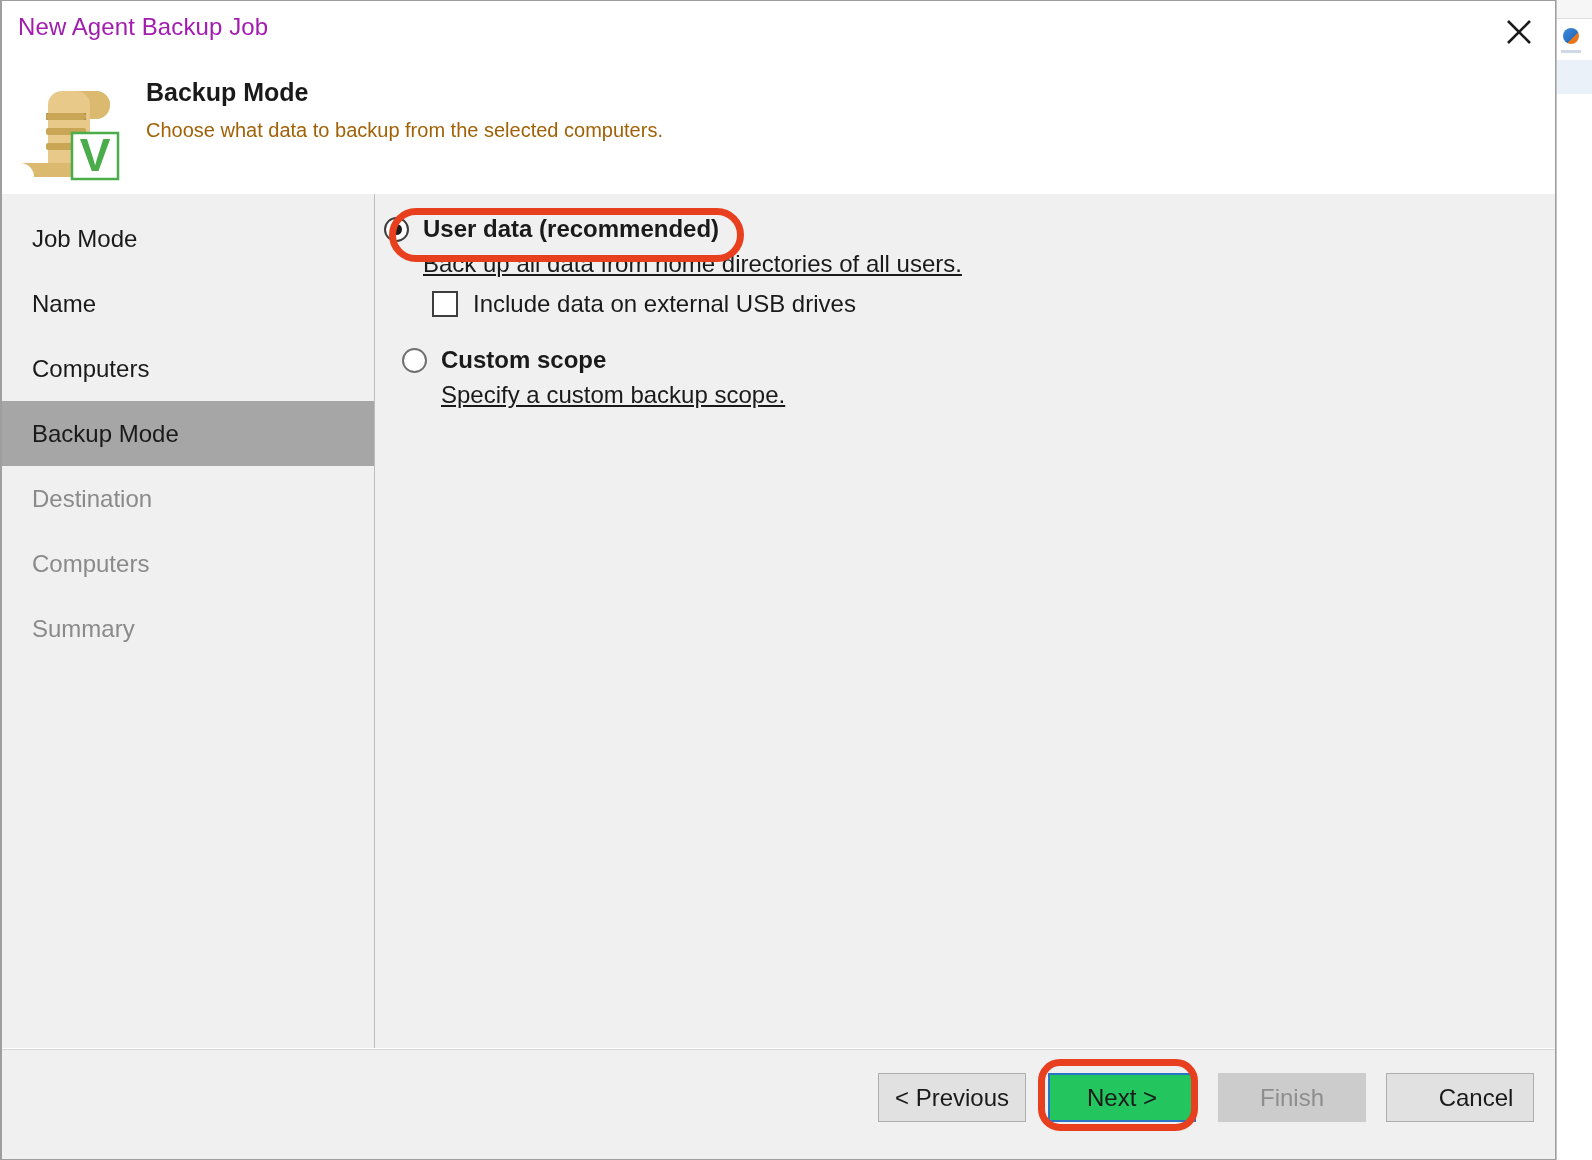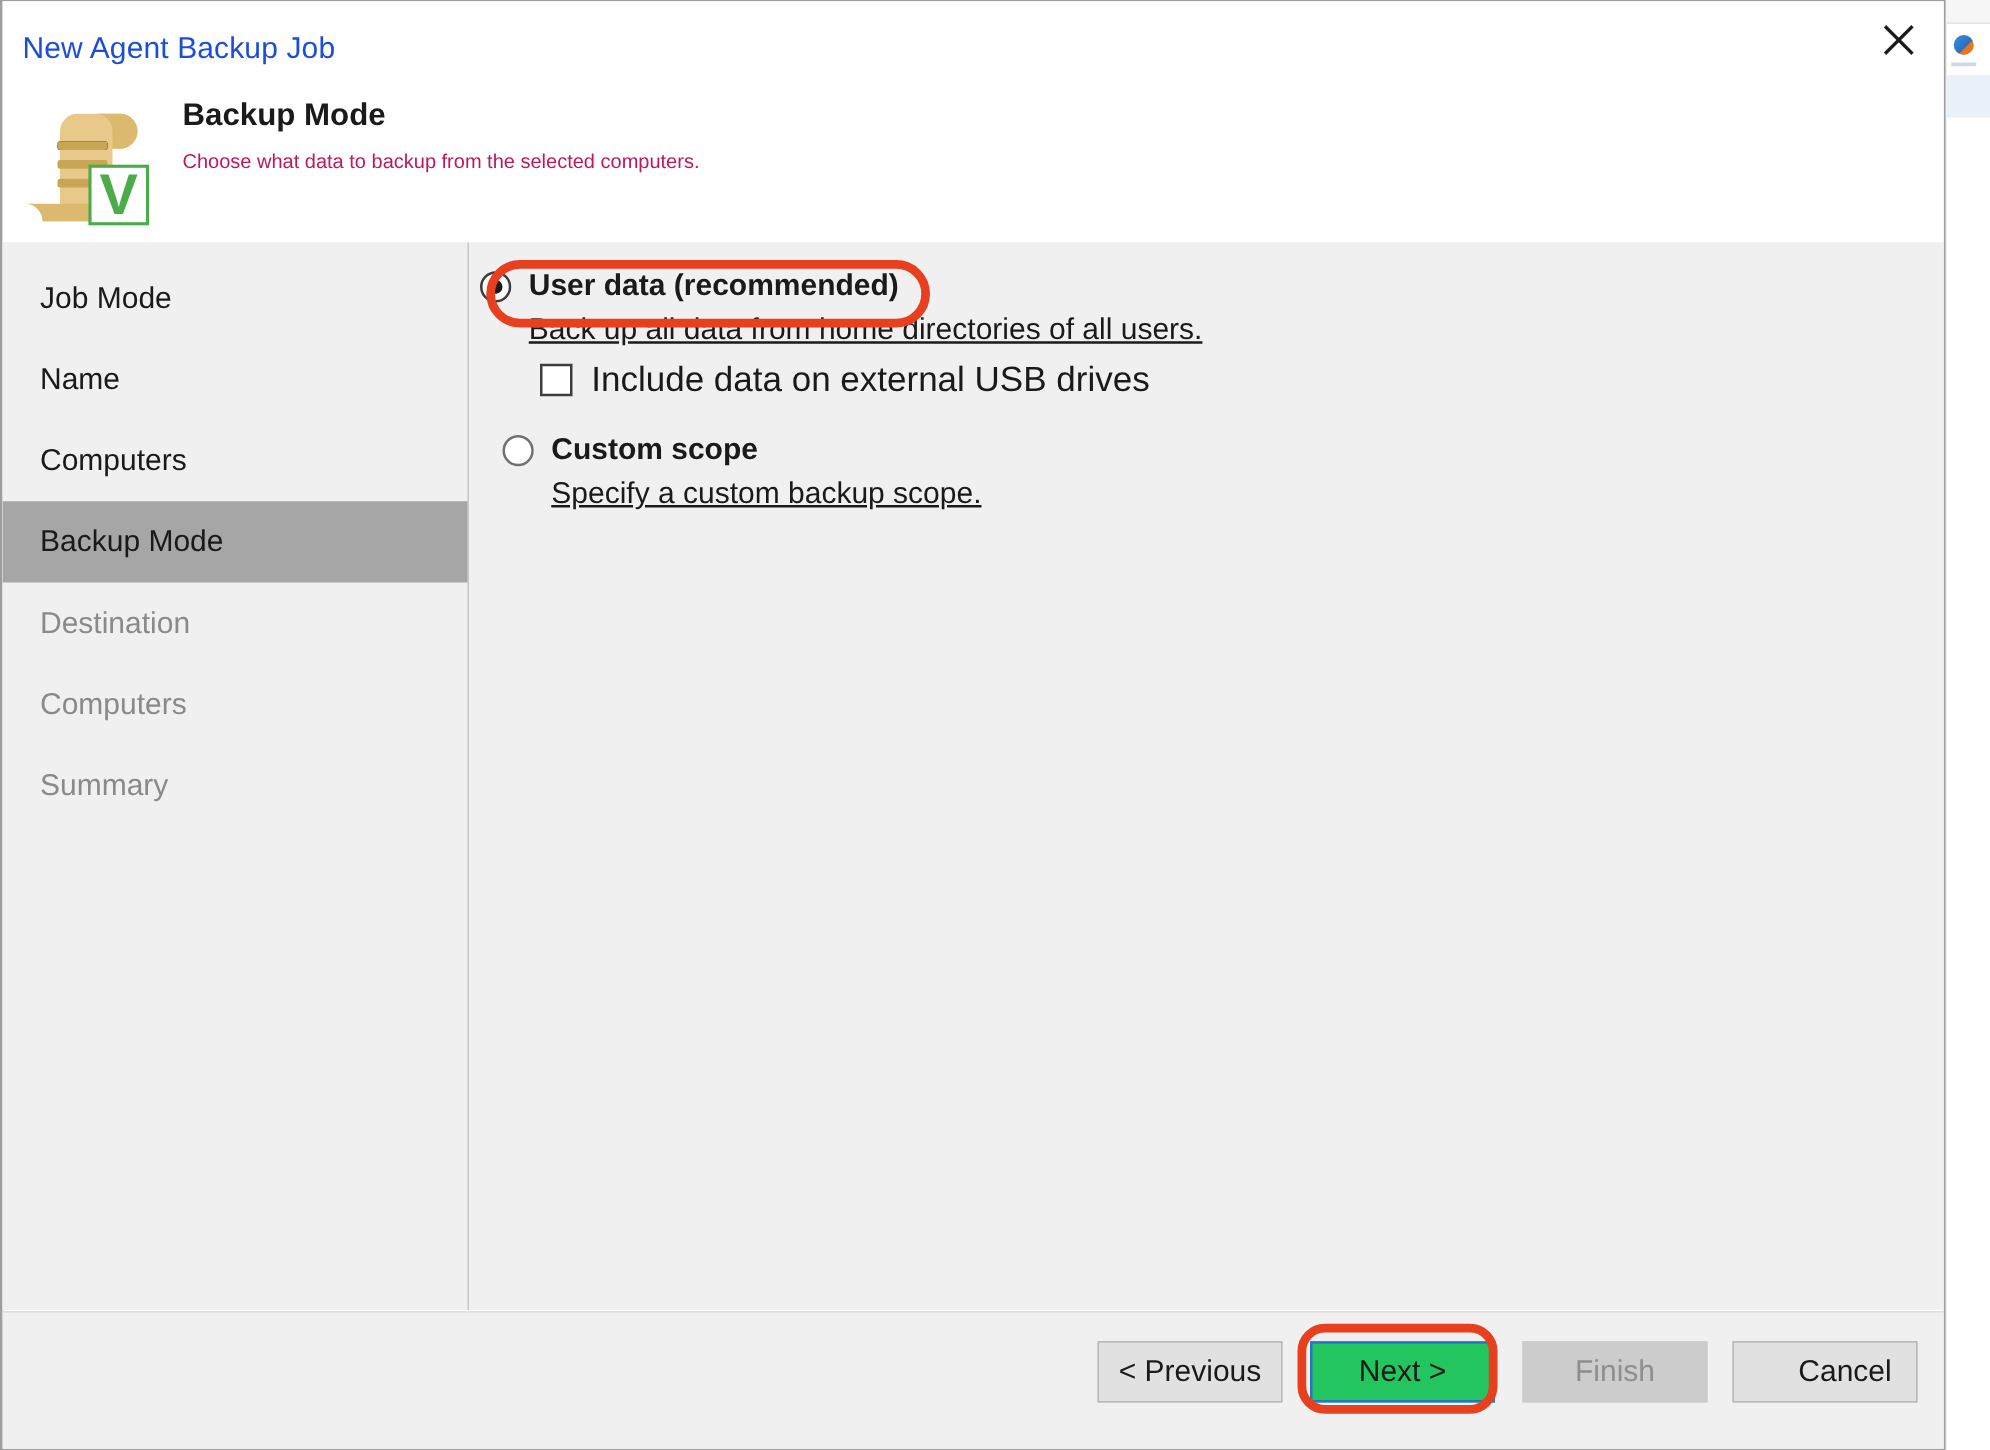--- a/index.html
+++ b/index.html
@@ -77,23 +77,23 @@
   .titlebar {
     position: absolute;
     left: 0; top: 0;
     width: 100%;
     height: 60px;
     background: #ffffff;
   }
   .titlebar-text {
     position: absolute;
     left: 16px;
-    top: 24px;
-    font-size: 24px;
-    color: #1d4ed8;
+    top: 12px;
+    font-size: 24px;
+    color: #a21caf;
     letter-spacing: 0.1px;
     white-space: nowrap;
   }
   .close-button {
     position: absolute;
     right: 8px;
     top: 8px;
     width: 56px;
     height: 46px;
     display: flex;
@@ -125,22 +125,22 @@
     top: 14px;
   }
   .header-title {
     font-size: 25px;
     font-weight: bold;
     color: #1a1a1a;
     line-height: 34px;
     white-space: nowrap;
   }
   .header-subtitle {
-    font-size: 16px;
-    color: #be185d;
+    font-size: 20px;
+    color: #a16207;
     line-height: 34px;
     margin-top: 4px;
     white-space: nowrap;
   }
 
   
   .body-area {
     position: absolute;
     left: 0;
     top: 193px;
@@ -245,21 +245,21 @@
     width: 26px;
     height: 26px;
     border: 2px solid #3d3d3d;
     background: #ffffff;
     box-sizing: border-box;
     flex: 0 0 auto;
     cursor: default;
   }
   .checkbox-label {
     margin-left: 15px;
-    font-size: 28px;
+    font-size: 24px;
     color: #1a1a1a;
     white-space: nowrap;
   }
 
   
   .footer {
     position: absolute;
     left: 0;
     top: 1048px;
     width: 100%;

